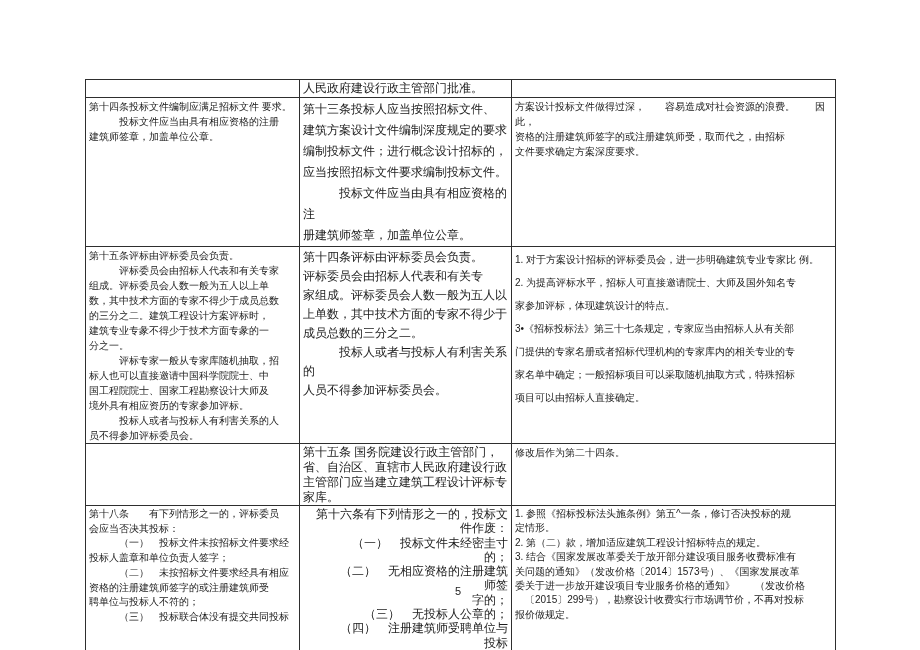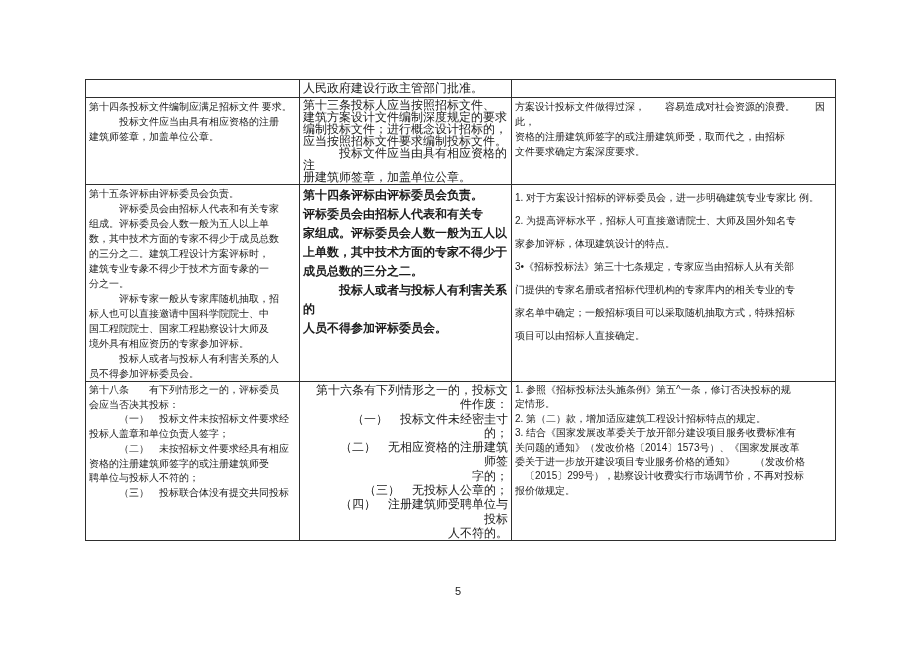--- a/index.html
+++ b/index.html
@@ -20,23 +20,23 @@
     overflow:hidden;
     color:#1b1b1b;
     padding:1px 3px 0 3px;
   }
   
   .c1{font-size:10px;line-height:15px;}
   .c2{font-size:12px;line-height:14.5px;}
   .c3{font-size:10px;line-height:15px;}
   
   .r1.c2{line-height:14px;}
-  .r2.c2{line-height:12px;margin-top:36px;}
+  .r2.c2{line-height:21px;margin-top:36px;}
   .r3.c1{line-height:15px;margin-left:8px;}
-  .r3.c2{line-height:19px;font-weight:bold;}
+  .r3.c2{line-height:19px;}
   .r3.c3{line-height:23px;}
   .r4.c2{line-height:15px;}
   .r5.c1{line-height:14.7px;margin-top:44px;}
   .r5.c2{line-height:14.3px;text-align:right;}
   .r5.c3{line-height:14.4px;}
   .page-number{
     position:absolute;left:448px;top:585px;width:20px;text-align:center;
     font-size:11px;color:#222;
   }
 </style>
@@ -91,20 +91,28 @@
 　　　投标人或者与投标人有利害关系的
 人员不得参加评标委员会。</td>
       <td class="r3 c3">1. 对于方案设计招标的评标委员会，进一步明确建筑专业专家比 例。
 2. 为提高评标水平，招标人可直接邀请院士、大师及国外知名专
 家参加评标，体现建筑设计的特点。
 3•《招标投标法》第三十七条规定，专家应当由招标人从有关部
 门提供的专家名册或者招标代理机构的专家库内的相关专业的专
 家名单中确定；一般招标项目可以采取随机抽取方式，特殊招标
 项目可以由招标人直接确定。</td>
     </tr>
+    <tr style="height:60px">
+      <td class="r4 c1"></td>
+      <td class="r4 c2">第十五条 国务院建设行政主管部门，
+省、自治区、直辖市人民政府建设行政
+主管部门应当建立建筑工程设计评标专
+家库。</td>
+      <td class="r4 c3">修改后作为第二十四条。</td>
+    </tr>
     <tr style="height:119px">
       <td class="r5 c1">第十八条　　有下列情形之一的，评标委员
 会应当否决其投标：
 　　　（一）　投标文件未按招标文件要求经
 投标人盖章和单位负责人签字；
 　　　（二）　未按招标文件要求经具有相应
 资格的注册建筑师签字的或注册建筑师受
 聘单位与投标人不符的；
 　　　（三）　投标联合体没有提交共同投标</td>
       <td class="r5 c2">第十六条有下列情形之一的，投标文

